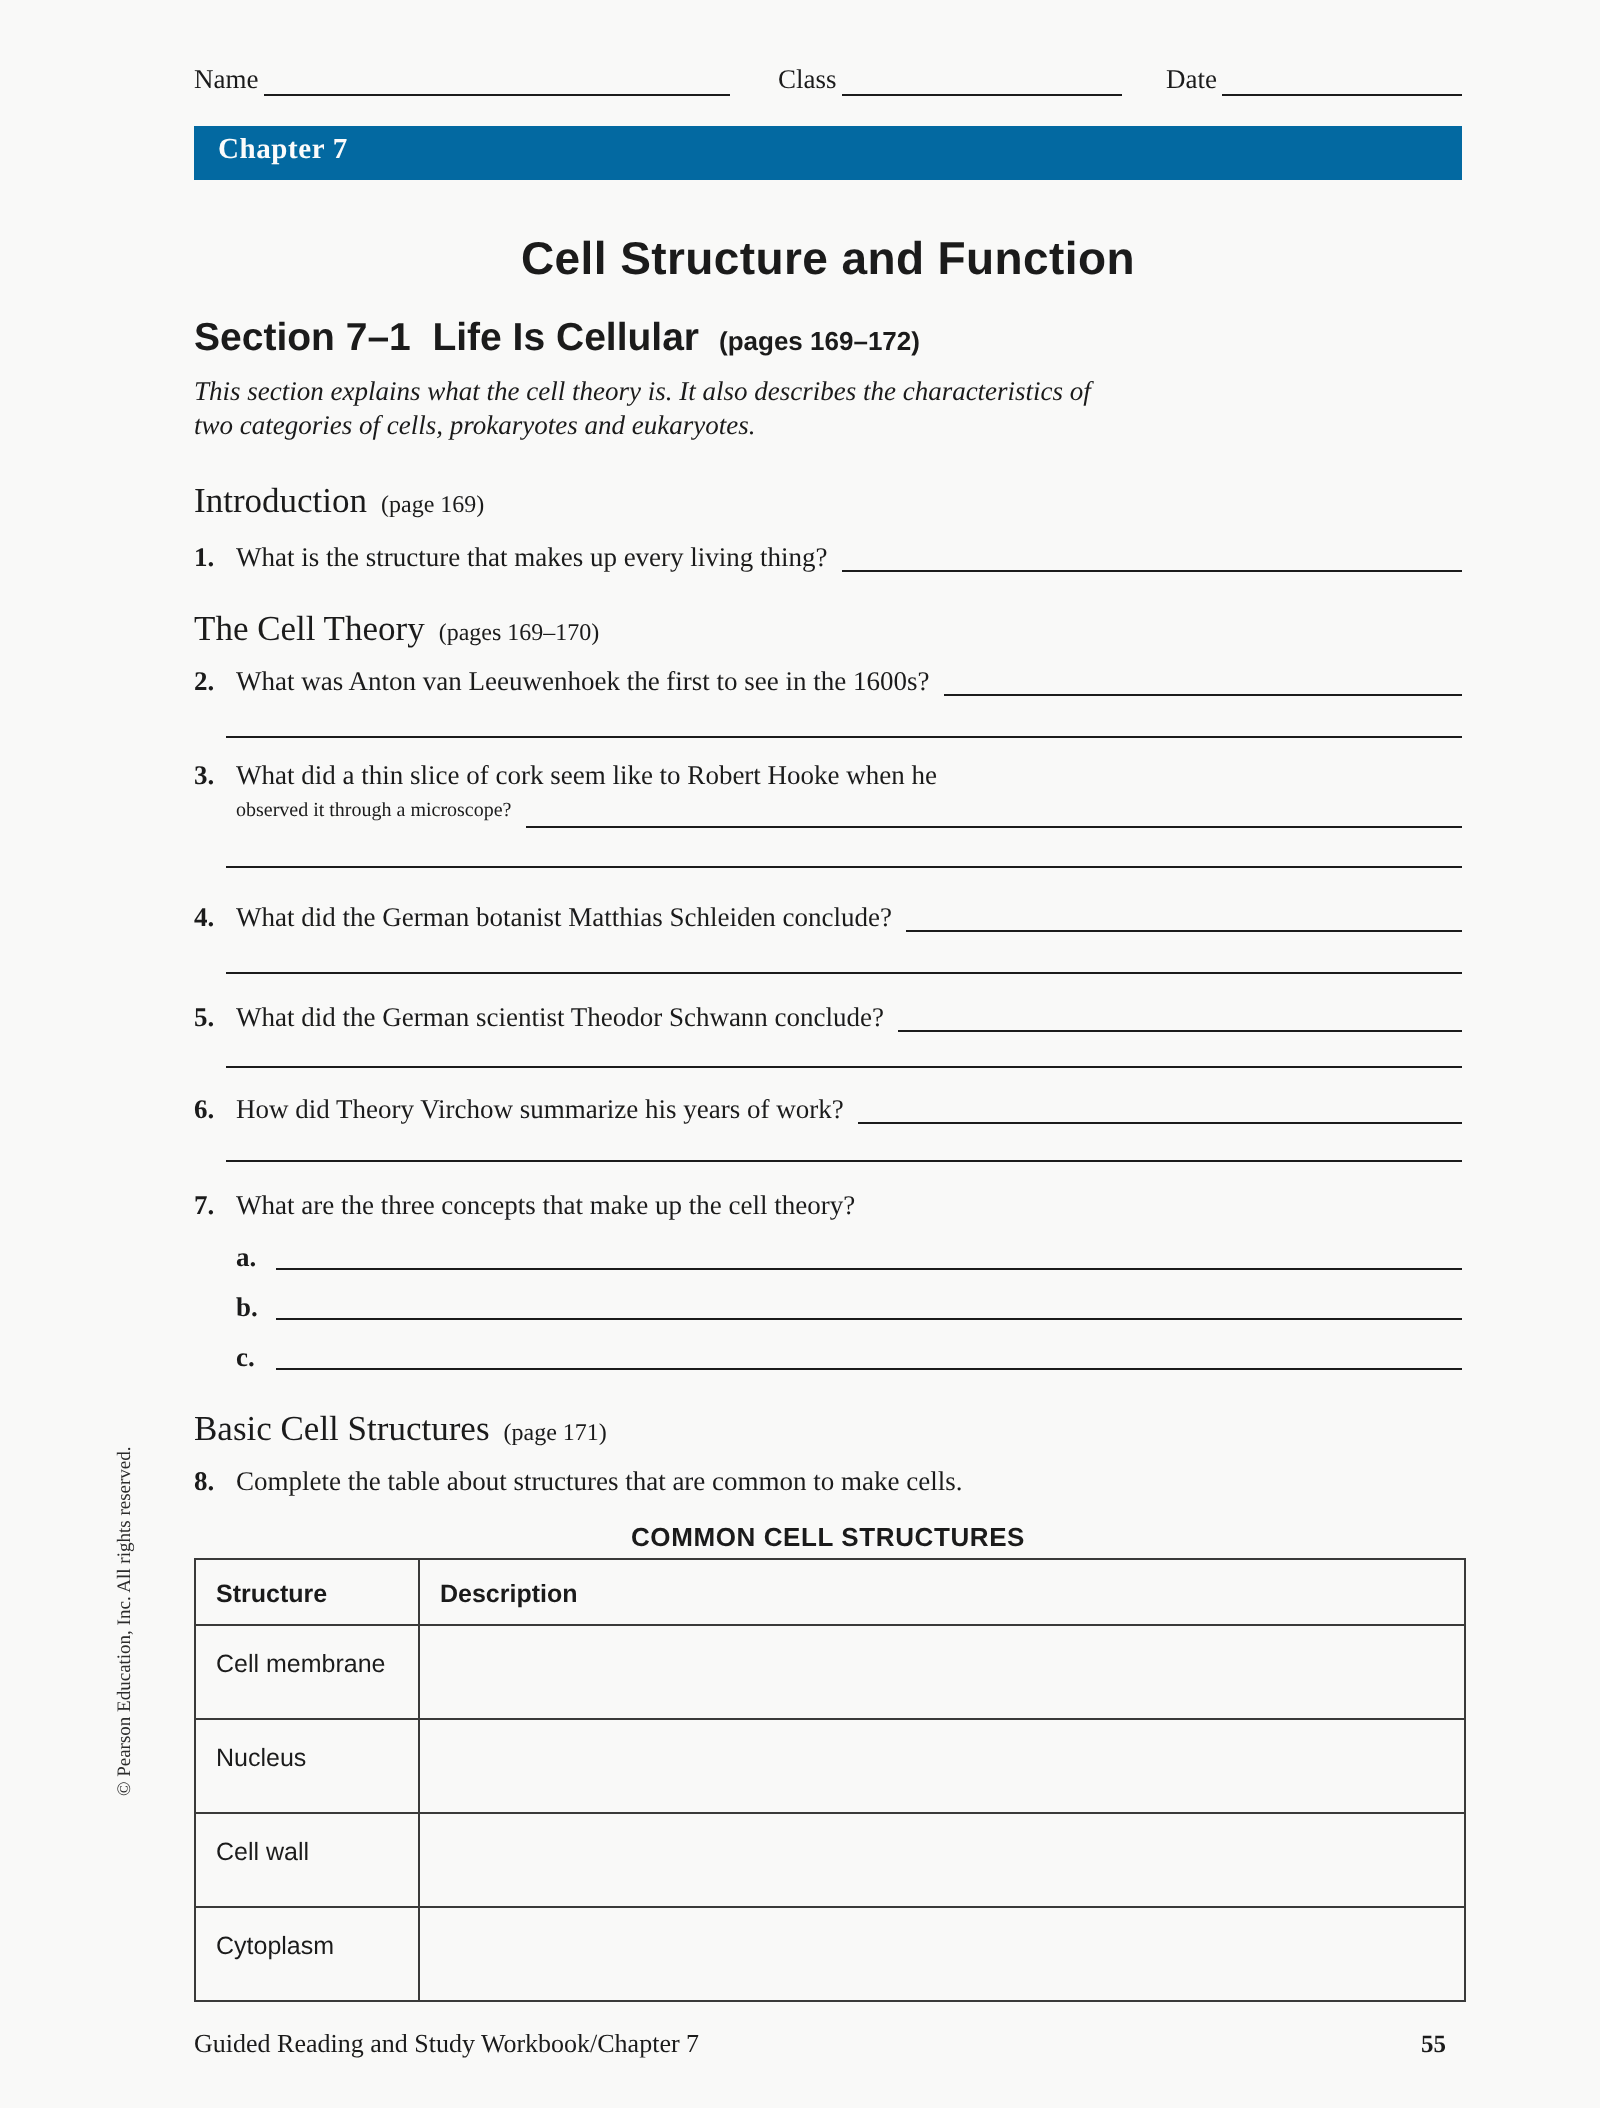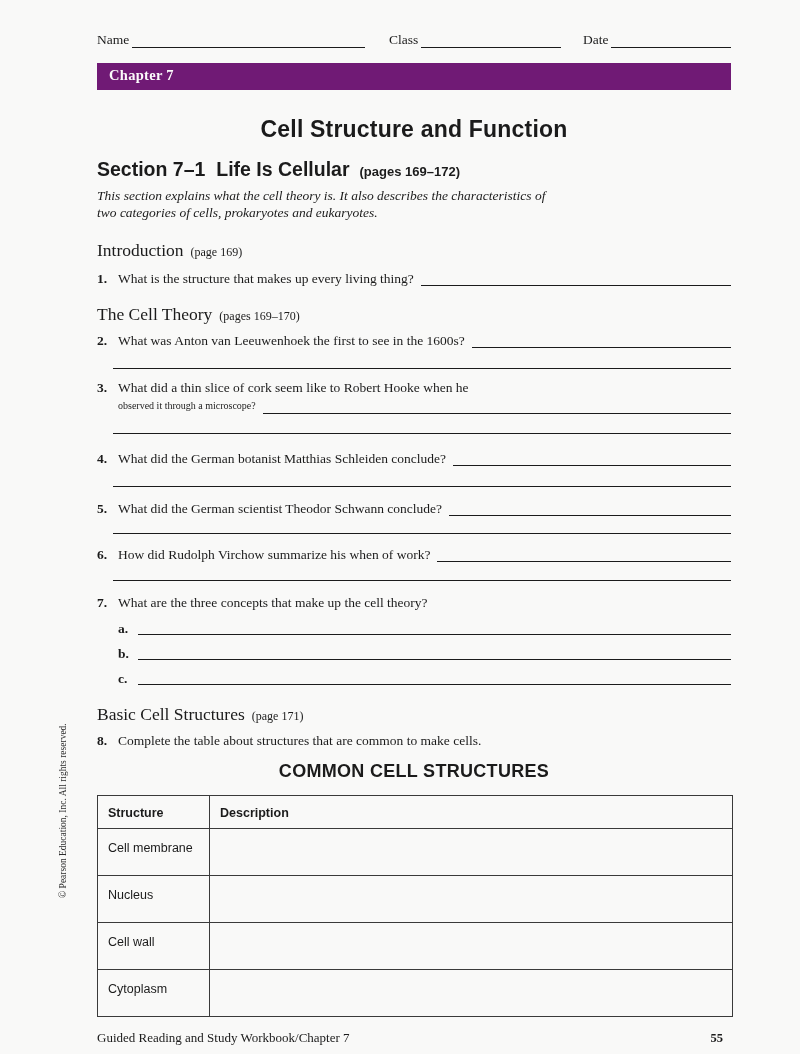--- a/index.html
+++ b/index.html
@@ -19,21 +19,21 @@
   .hfield { display:flex; align-items:flex-end; }
   .hfield .label { padding-right:3px; }
   .blank { border-bottom:1.5px solid #1c1c1c; }
   .hfield .blank { flex:1; height:13px; }
   .hf-name { width:268px; }
   .hf-class { width:172px; margin-left:24px; }
   .hf-date { flex:1; margin-left:22px; }
 
   
   .chapter-banner {
-    margin-top:15px; background:#701a75; color:#fbfbfb;
+    margin-top:15px; background:#0369a1; color:#fbfbfb;
     font-weight:bold; font-size:14.5px; padding:4px 10px 6px 12px;
     letter-spacing:0.3px;
   }
 
   .page-title {
     margin:26px 0 0; font-family:Liberation Sans, sans-serif;
     font-size:23px; font-weight:bold; letter-spacing:0.2px;text-align:center;
   }
 
   .section-heading { margin-top:15px; font-family:"Liberation Sans", sans-serif; font-weight:bold; display:flex; align-items:baseline; }
@@ -51,22 +51,22 @@
   .qtext { padding-right:7px; white-space:nowrap; }
   .fill { flex:1; border-bottom:1.5px solid #1c1c1c; margin-bottom:1px; min-width:30px; }
   .q-cont { display:flex; align-items:flex-end; margin-left:21px; font-size:10px; line-height:19px; }
   .q-cont .qtext { padding-right:7px; }
 
   .answer-line { margin-left:16px; border-bottom:1.5px solid #1c1c1c; height:2px; }
 
   .sub-answer { display:flex; align-items:flex-end; margin-left:21px; margin-top:11px; font-size:13.5px; line-height:14px; }
   .sub-letter { flex:0 0 20px; font-weight:bold; }
 
-  .table-title { margin-top:12px; text-align:center; font-family:"Liberation Sans", sans-serif; font-weight:bold; font-size:18px; letter-spacing:0.3px; }
-  table.cct { margin-top:13px; border-collapse:collapse; width:636px; }
+  .table-title { margin-top:12px; text-align:center; font-family:"Liberation Sans", sans-serif; font-weight:bold; font-size:13px; letter-spacing:0.3px; }
+  table.cct { margin-top:3px; border-collapse:collapse; width:636px; }
   .cct th, .cct td { border:1.4px solid #3a3a3a; }
   .cct th {
     font-family:"Liberation Sans", sans-serif; font-size:12.5px;
     text-align:left; padding:9px 10px 8px; font-weight:bold; height:33px;
   }
   .cct td.row-label {
     font-family:"Liberation Sans", sans-serif; font-size:12.5px;
     padding:12px 10px 0; vertical-align:top; height:47px;
   }
   .cct td.desc-cell { height:47px; }
@@ -153,21 +153,21 @@
 
   <div class="q" style="margin-top:14px;">
     <span class="qnum">5.</span>
     <span class="qtext">What did the German scientist Theodor Schwann conclude?</span>
     <span class="fill"></span>
   </div>
   <div class="answer-line" style="margin-top:15px;"></div>
 
   <div class="q" style="margin-top:13px;">
     <span class="qnum">6.</span>
-    <span class="qtext">How did Rudolph Virchow summarize his when of work?</span>
+    <span class="qtext">How did Theory Virchow summarize his years of work?</span>
     <span class="fill"></span>
   </div>
   <div class="answer-line" style="margin-top:16px;"></div>
 
   <div class="q" style="margin-top:14px;">
     <span class="qnum">7.</span>
     <span class="qtext">What are the three concepts that make up the cell theory?</span>
   </div>
   <div class="sub-answer">
     <span class="sub-letter">a.</span>

